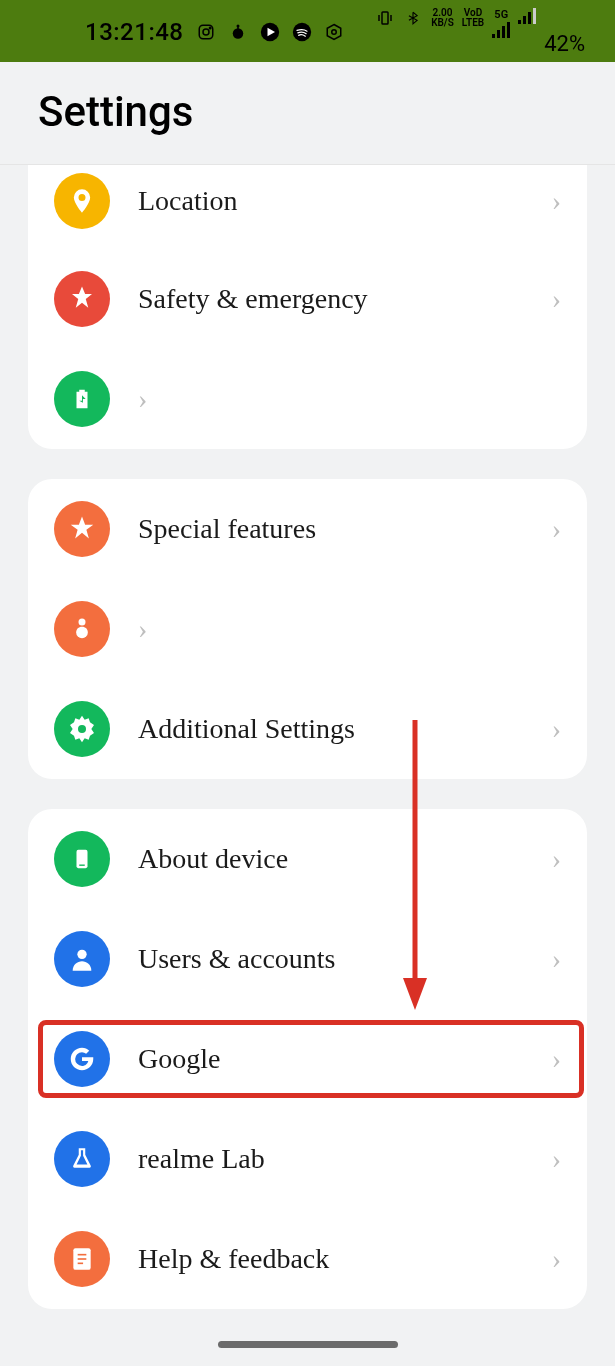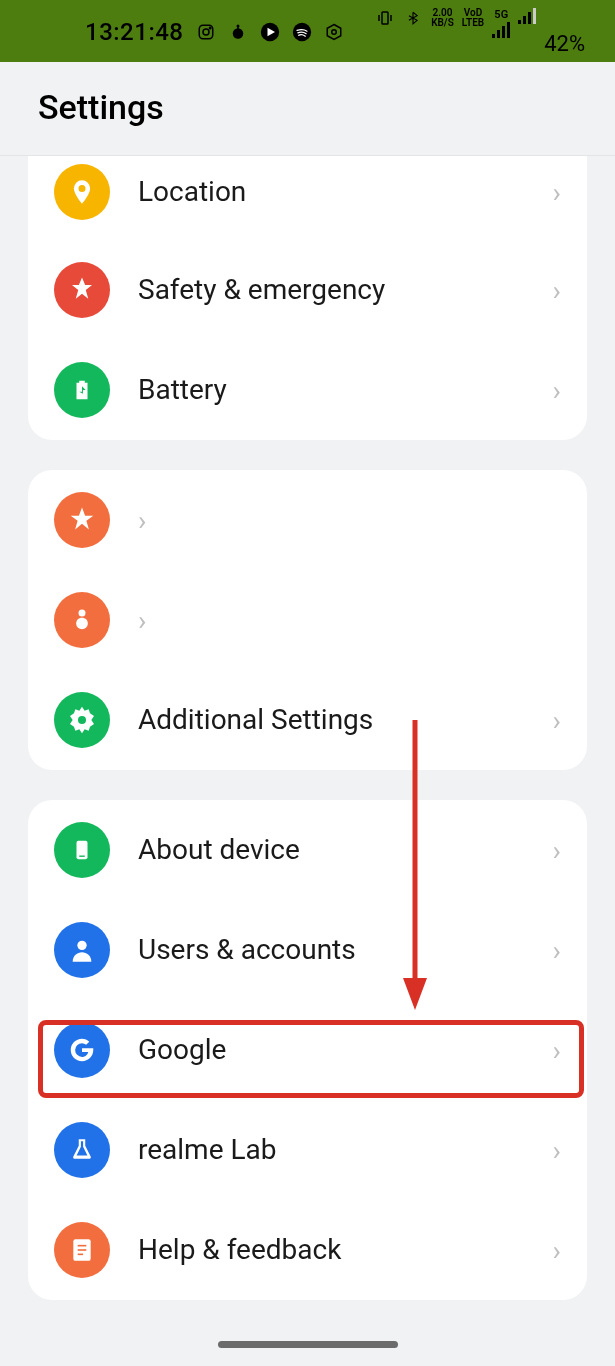--- a/index.html
+++ b/index.html
@@ -57,27 +57,28 @@
     .kbs {
       font-size: 10px;
       line-height: 1;
       text-align: center;
     }
     .signal {
       font-size: 16px;
     }
     .page-title {
       padding: 25px 38px 28px;
-      font-size: 34px;
+      font-size: 42px;
       font-weight: 500;
       background: #f1f2f3;
       border-bottom: 1px solid #e5e5e5;
     }
     .content {
       padding: 0;
+      font-family: Liberation Serif, serif;
     }
     .card {
       background: #fff;
       border-radius: 24px;
       margin: 0 28px 30px;
       padding: 0;
     }
     .card.first {
       border-top-left-radius: 0;
       border-top-right-radius: 0;
@@ -251,32 +252,32 @@
       </div>
       <div class="item-label">Safety &amp; emergency</div>
       <div class="chevron">›</div>
     </div>
     <div class="list-item">
       <div class="item-icon bg-green">
         <svg width="22" height="30" viewBox="0 0 24 24" fill="#fff">
             <path d="M15 2h-6v2H6v18h12V4h-3V2zm-2 14l-4-2h3V8l4 4h-3z"></path>
           </svg>
       </div>
-      <div class="item-label">Battery</div>
       <div class="chevron">›</div>
     </div>
   </div>
 
   <div class="card">
     <div class="list-item">
       <div class="item-icon bg-orange">
         <svg width="30" height="30" viewBox="0 0 24 24" fill="#fff">
             <path d="M12 2l2.5 6.5H21l-5.5 4 2 7L12 15l-5.5 4.5 2-7L3 8.5h6.5z"></path>
           </svg>
       </div>
+      <div class="item-label">Special features</div>
       <div class="chevron">›</div>
     </div>
     <div class="list-item">
       <div class="item-icon bg-orange">
         <svg width="28" height="28" viewBox="0 0 24 24" fill="#fff">
             <circle cx="12" cy="6" r="3"></circle>
             <path d="M12 10c-3 0-5 2-5 5a5 5 0 0010 0c0-3-2-5-5-5z"></path>
           </svg>
       </div>
       <div class="chevron">›</div>

